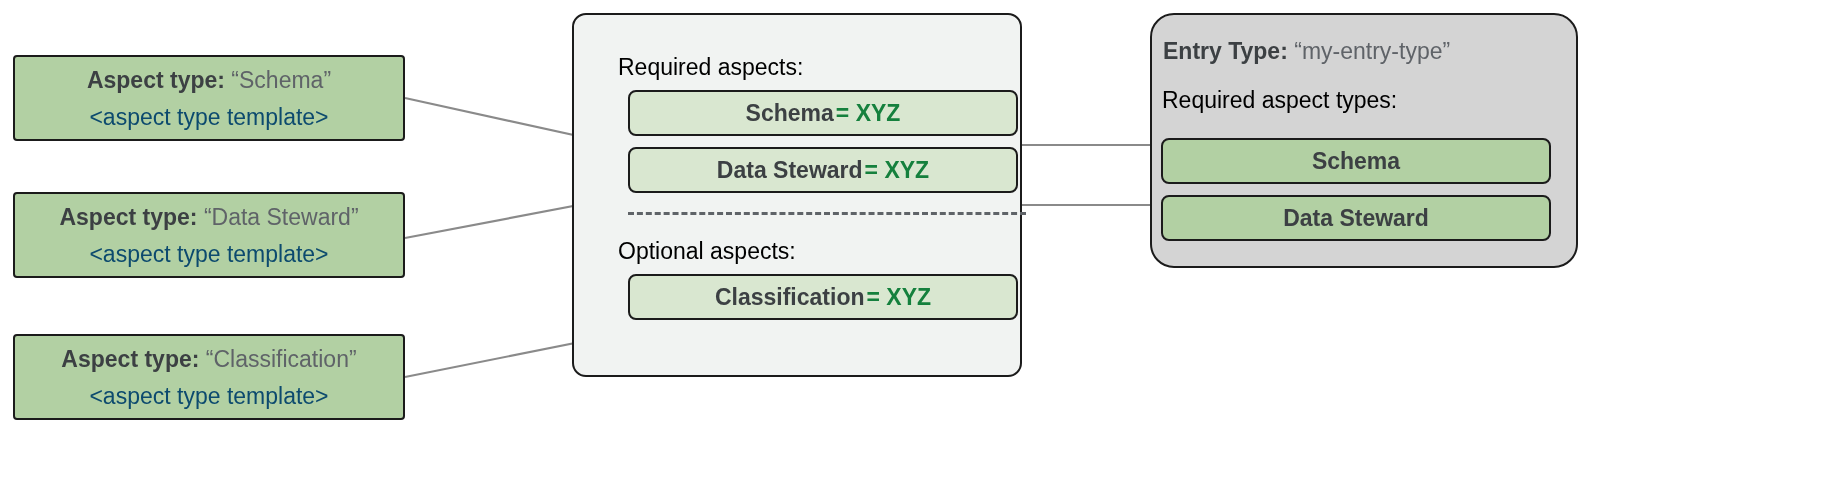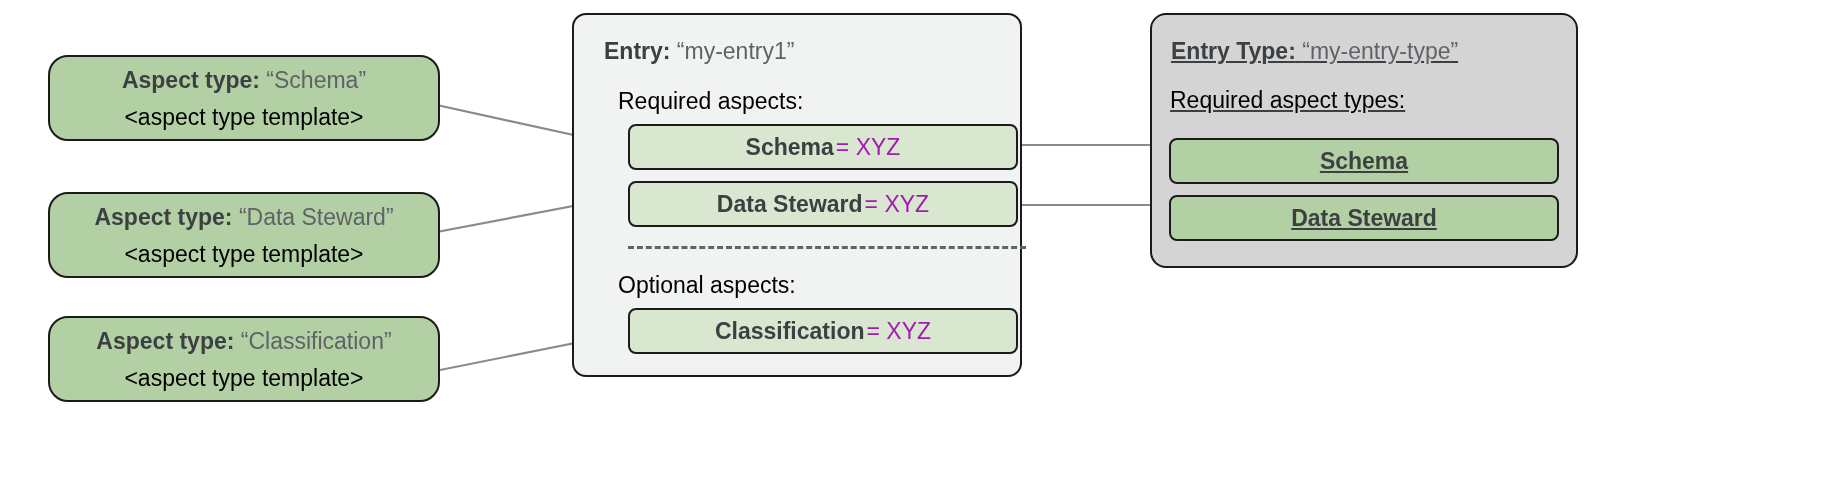--- a/index.html
+++ b/index.html
@@ -10,35 +10,34 @@
   }
   #canvas{position:absolute;inset:0;}
   .svg-layer{position:absolute;left:0;top:0;width:1828px;height:504px;pointer-events:none;}
 
   
   .aspect-card{
     position:absolute;
     width:392px;height:86px;
     background:#b2d0a3;
     border:2.5px solid #1b1b1b;
-    border-radius:20px;
+    border-radius:4px;
     box-sizing:border-box;
     display:flex;flex-direction:column;
     align-items:center;justify-content:center;
     gap:11px;
-    margin-left:35px;
   }
   .aspect-card .line1{font-size:23px;line-height:26px;white-space:nowrap;color:#3c4043;}
   .aspect-card .line1 b{font-weight:700;color:#3c4043;}
   .aspect-card .line1 .q{font-weight:400;color:#5f6368;}
-  .aspect-card .line2{font-size:23px;line-height:26px;white-space:nowrap;color:#000000;font-weight:400;}
+  .aspect-card .line2{font-size:23px;line-height:26px;white-space:nowrap;color:#0c4a6e;font-weight:400;}
 
   #aspect-card-0{left:13px;top:55px;}
   #aspect-card-1{left:13px;top:192px;justify-content:center;}
-  #aspect-card-2{left:13px;top:316px;}
+  #aspect-card-2{left:13px;top:334px;}
 
   
   #entry-panel{
     position:absolute;left:572px;top:13px;
     width:450px;height:364px;
     background:#f1f3f2;
     border:2.5px solid #1b1b1b;
     border-radius:14px;
     box-sizing:border-box;
     padding:16px 22px 0 22px;
@@ -58,36 +57,35 @@
     width:390px;height:46px;
     background:#d9e7d0;
     border:2.5px solid #1b1b1b;
     border-radius:8px;
     box-sizing:border-box;
     display:flex;align-items:center;justify-content:center;
     font-size:23px;white-space:nowrap;color:#3c4043;
   }
   .chip + .chip{margin-top:11px;}
   .chip b{font-weight:700;}
-  .chip .val{font-weight:400;color:#a21caf;margin-left:2px;}
+  .chip .val{font-weight:700;color:#15803d;margin-left:2px;}
   .divider{
     margin:19px 0 0 32px;width:398px;height:0;
     border-top:3px dashed #5f6368;
   }
 
   
   #entry-type-panel{
     position:absolute;left:1150px;top:13px;
     width:428px;height:255px;
     background:#d4d4d4;
     border:2.5px solid #1b1b1b;
-    border-radius:16px;
+    border-radius:24px;
     box-sizing:border-box;
-    padding:16px 0 0 8px;
-    text-decoration:underline;
+    padding:16px 0 0 0;
   }
   #entry-type-panel .panel-title{
     font-size:23px;line-height:28px;white-space:nowrap;margin:6px 0 0 11px;
   }
   #entry-type-panel .panel-title b{font-weight:700;color:#3c4043;}
   #entry-type-panel .panel-title .q{font-weight:400;color:#5f6368;}
   #entry-type-panel .section-label{margin:21px 0 24px 10px;}
   .chip-dark{
     margin-left:9px;
     width:390px;height:46px;
@@ -133,24 +131,20 @@
 
   <div class="aspect-card" id="aspect-card-2">
     <div class="line1">
       <b>Aspect type:</b>
       <span class="q">“Classification”</span>
     </div>
     <div class="line2">&lt;aspect type template&gt;</div>
   </div>
 
   <div id="entry-panel">
-    <div class="panel-title">
-      <b>Entry:</b>
-      <span class="q">“my-entry1”</span>
-    </div>
 
     <div class="section-label">Required aspects:</div>
 
     <div class="chip">
       <b>Schema</b>
       <span class="val">= XYZ</span>
     </div>
     <div class="chip">
       <b>Data Steward</b>
       <span class="val">= XYZ</span>

